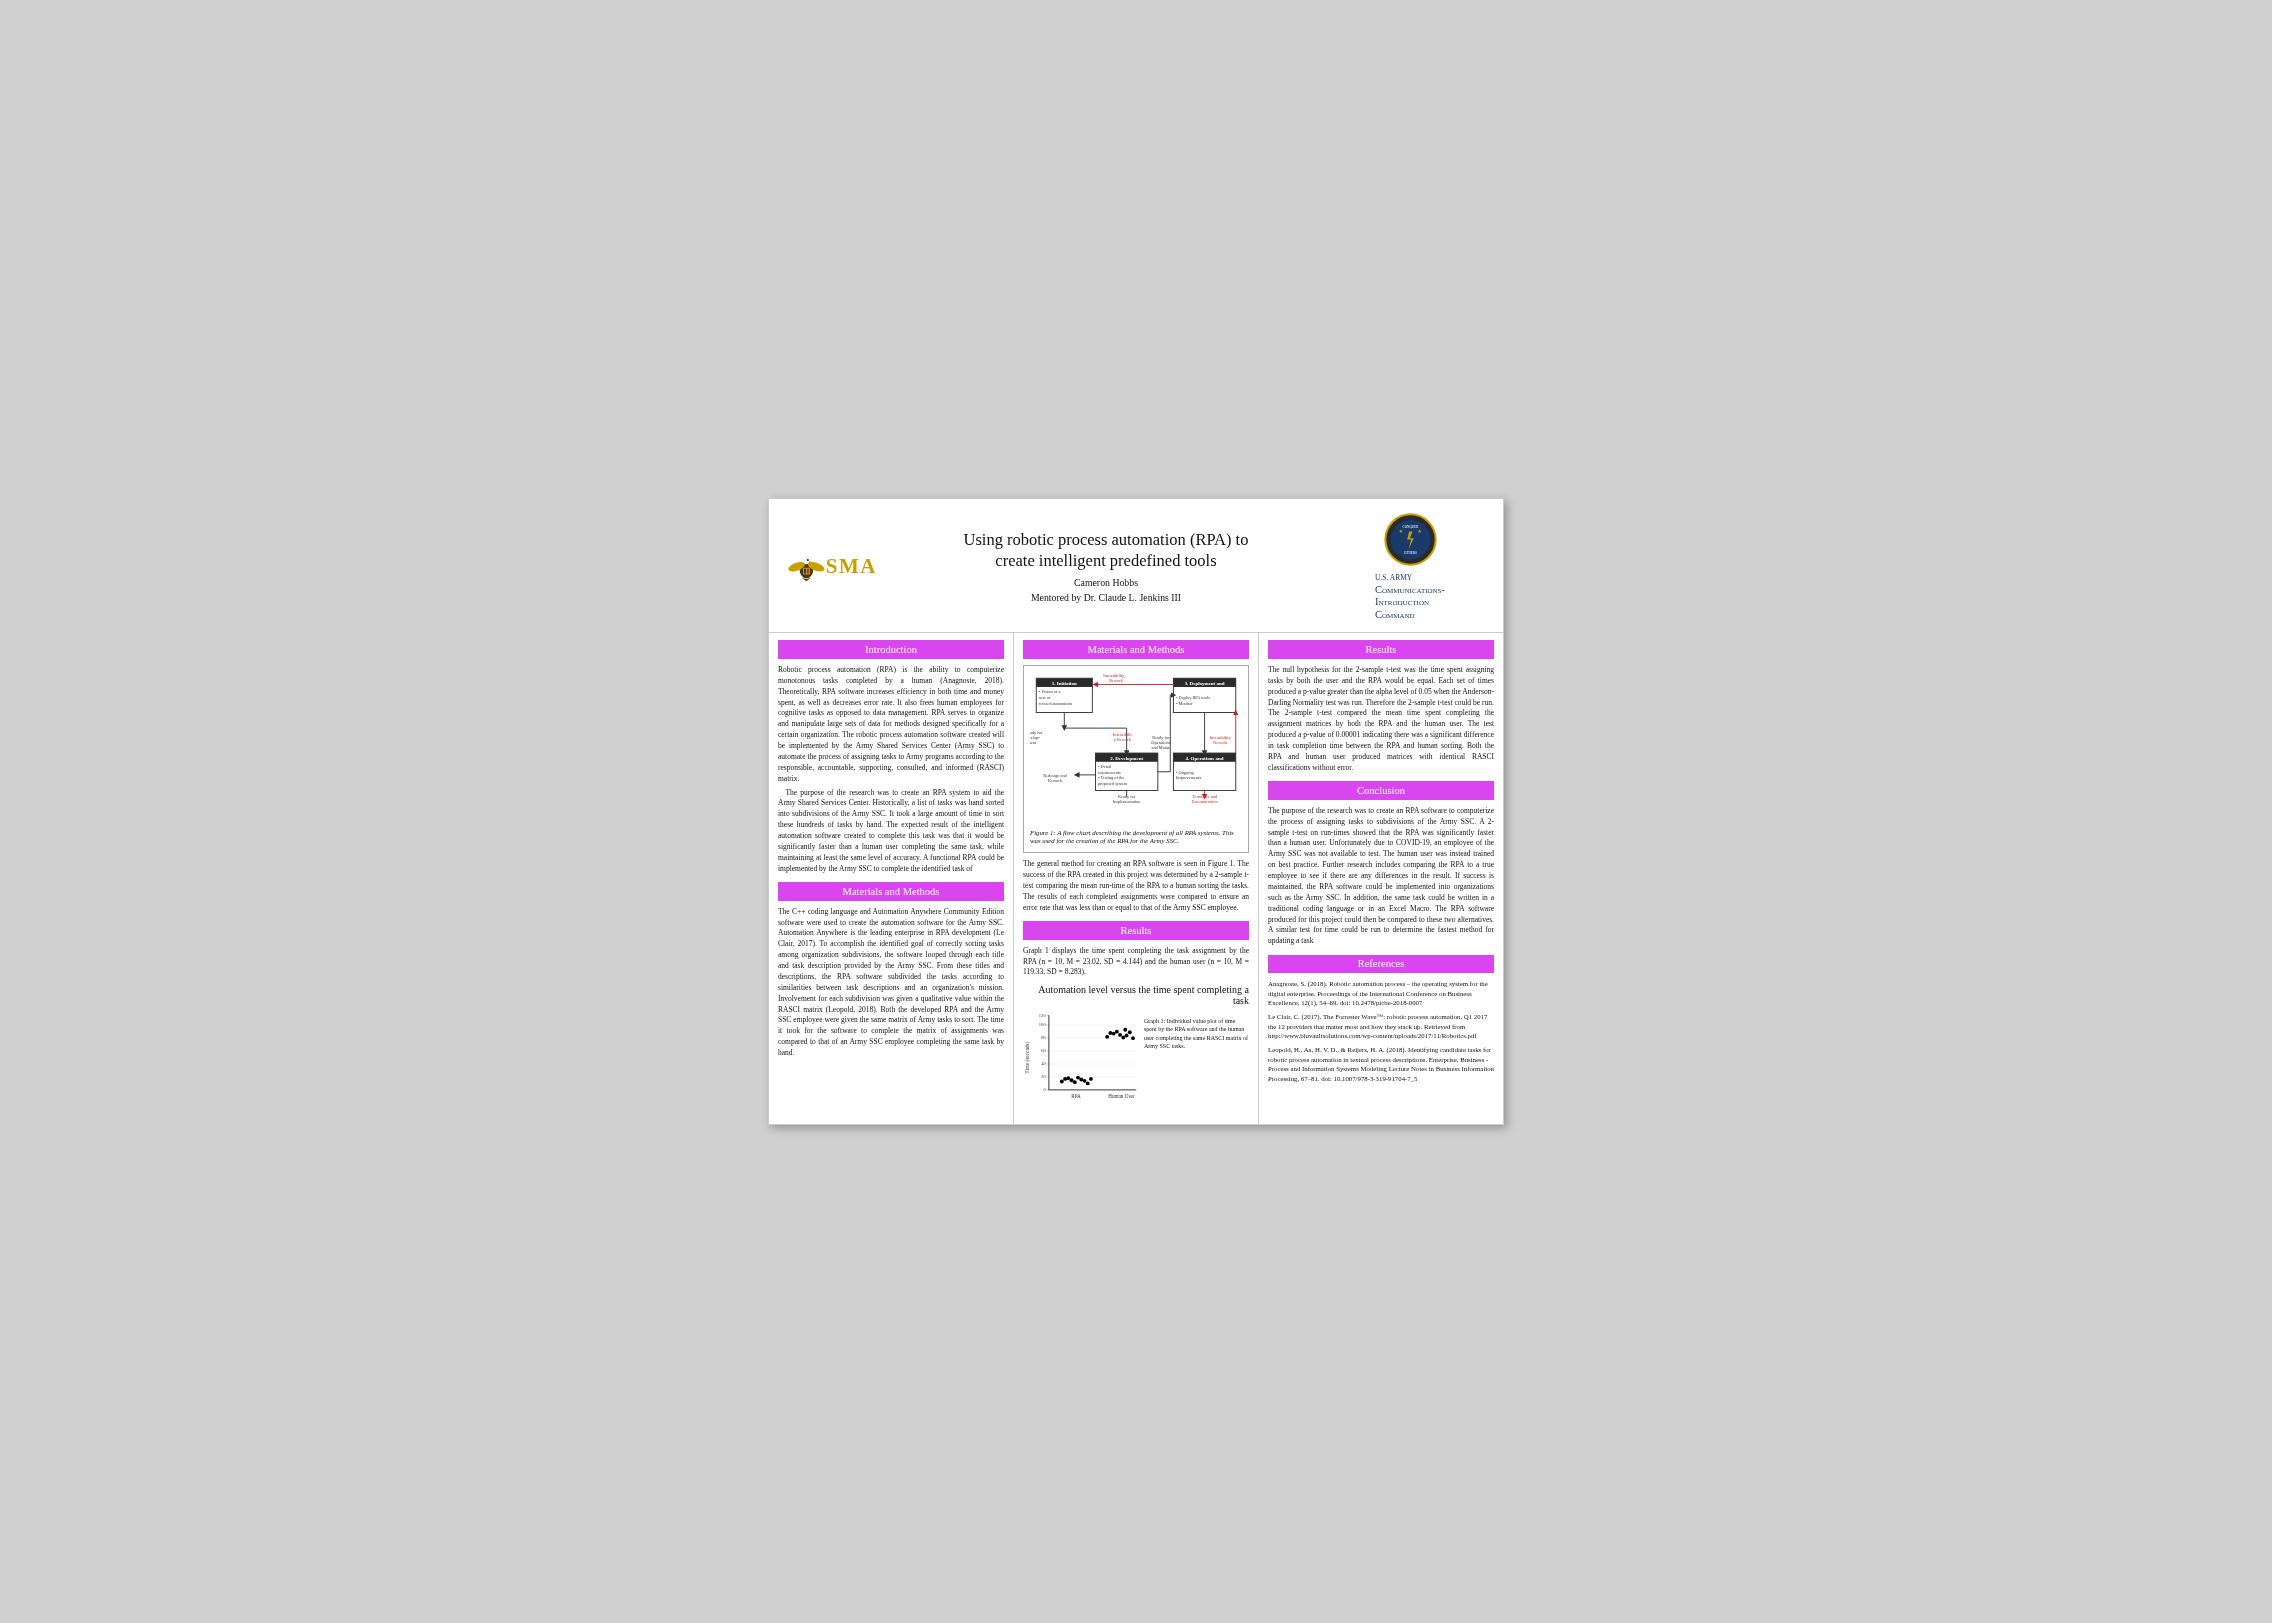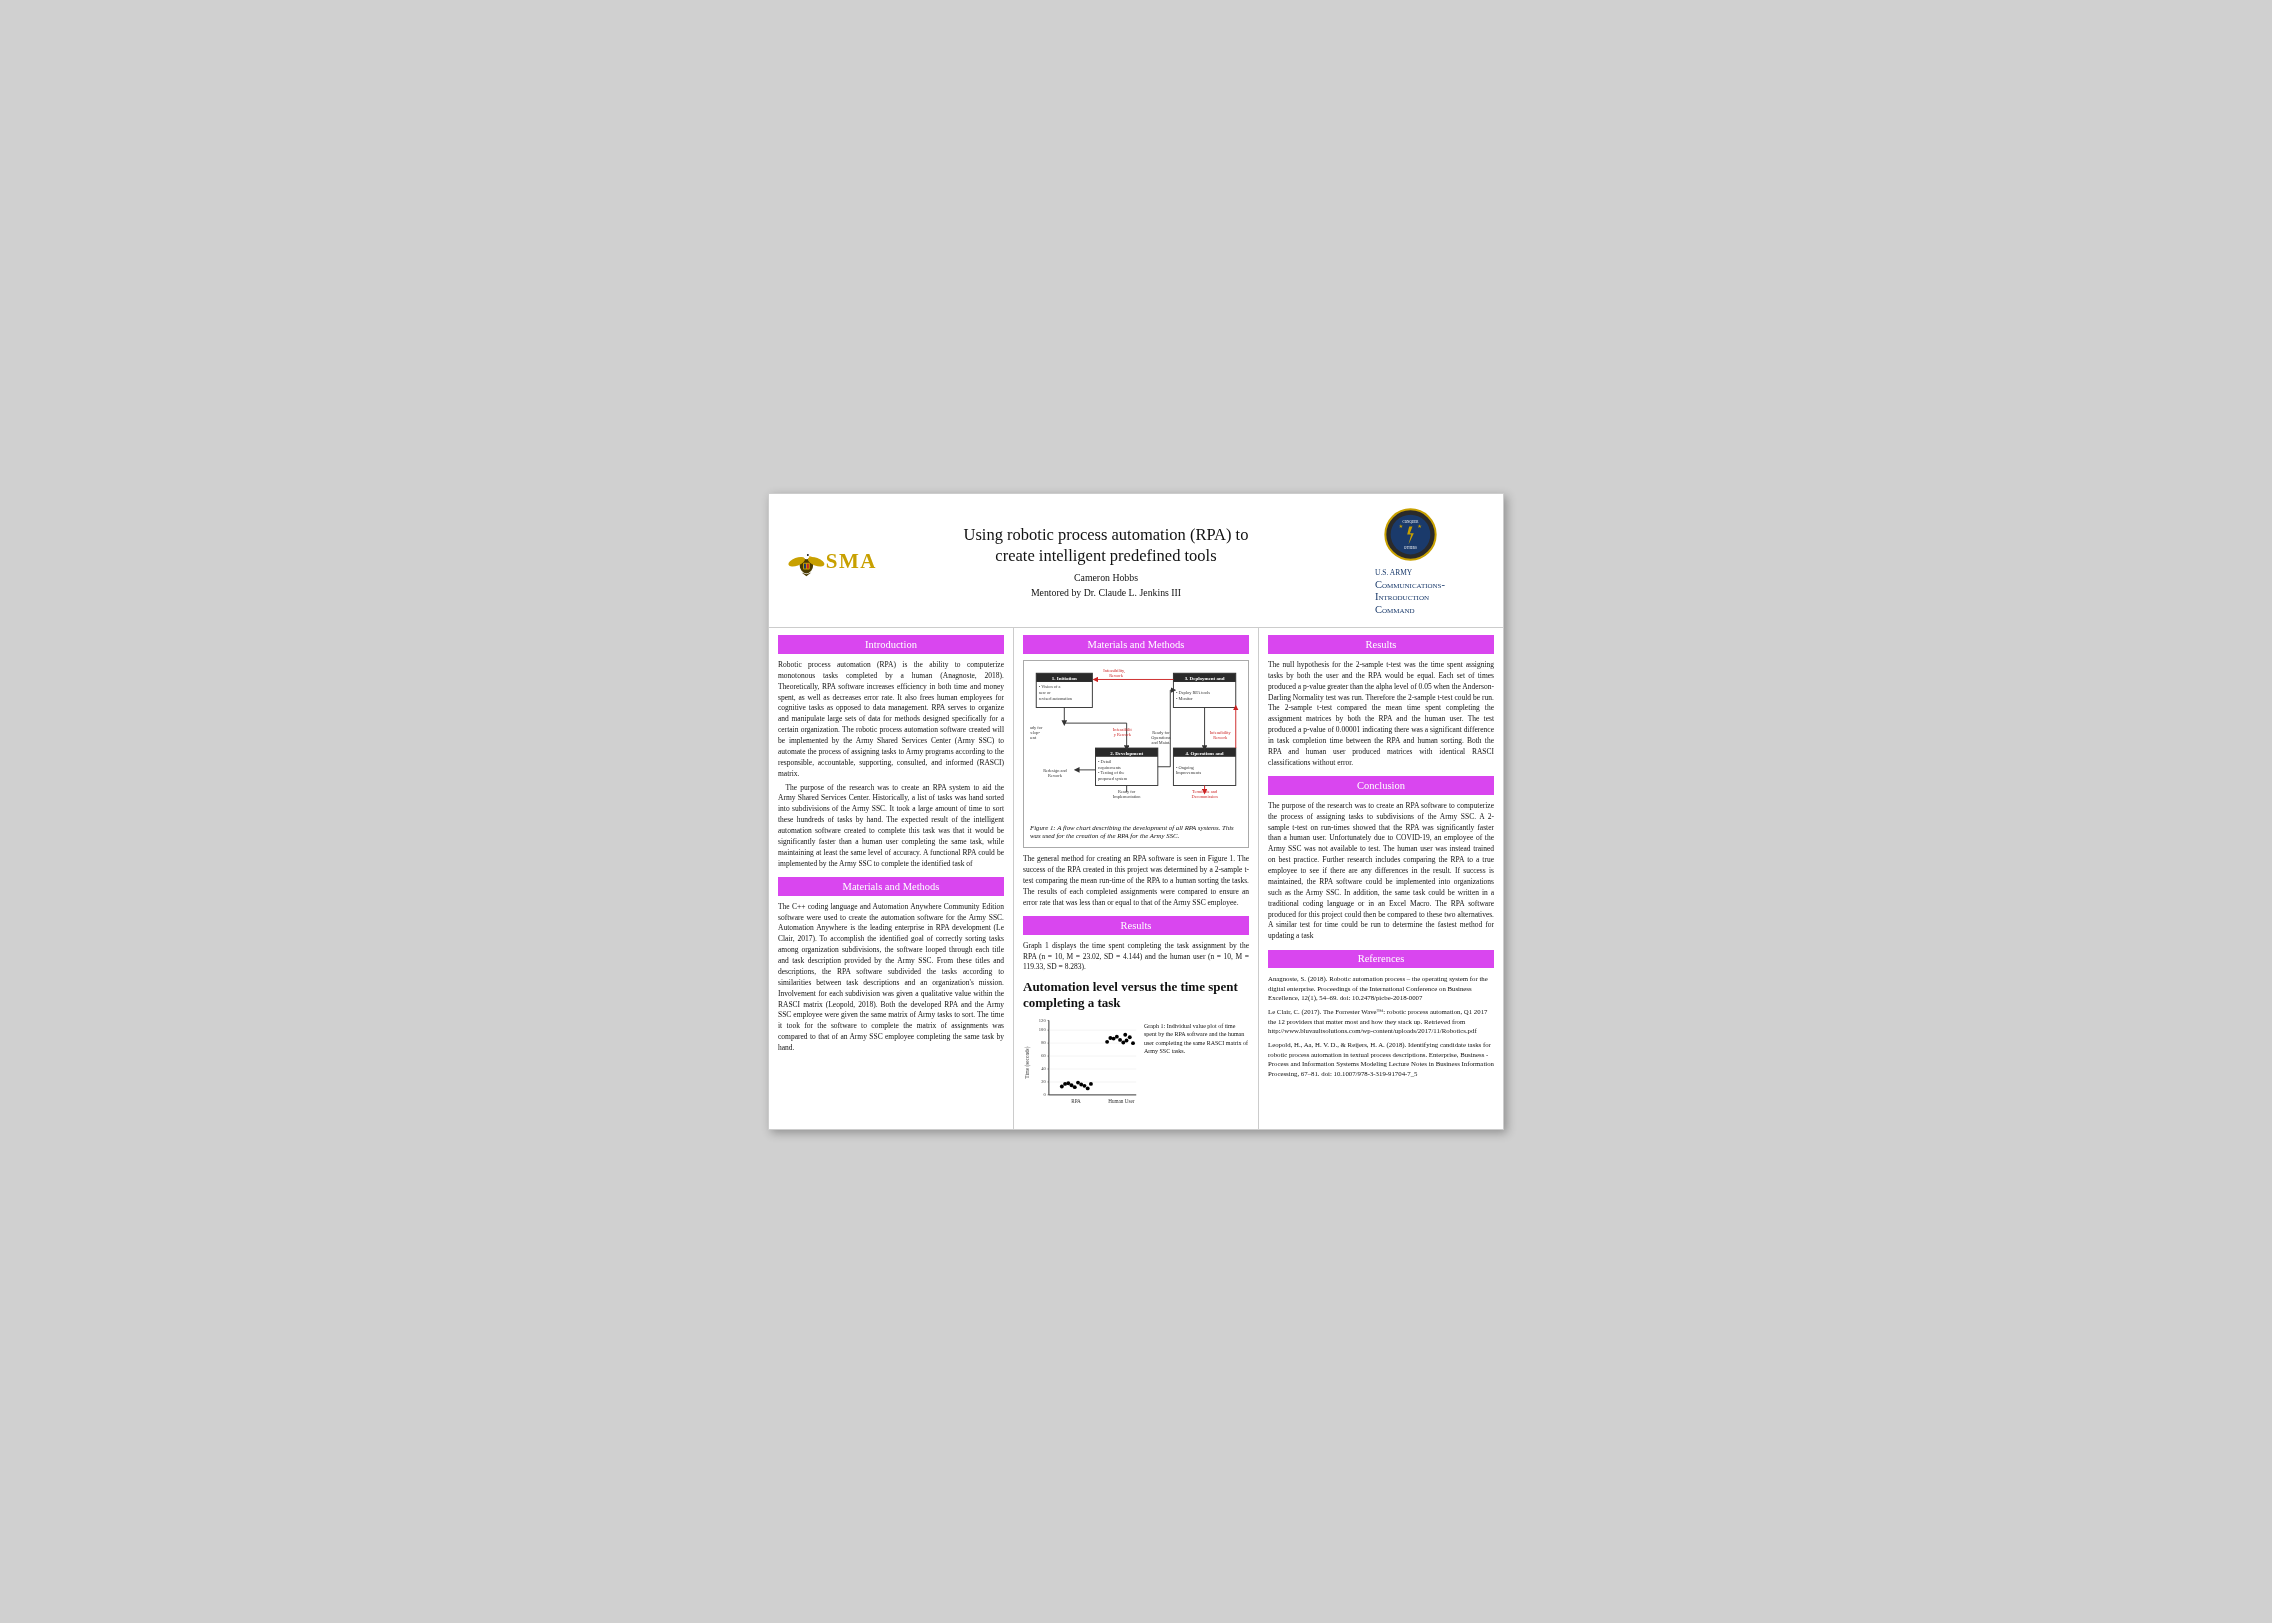--- a/index.html
+++ b/index.html
@@ -143,23 +143,23 @@
       margin-top: 3px;
       font-style: italic;
       line-height: 1.3;
     }
 
     
     .chart-container {
       margin: 6px 0;
     }
     .chart-title {
-      font-size: 13px;
-      text-align: left;
-      font-weight: bold;
+      font-size: 10px;
+      text-align: right;
+      font-weight: normal;
       margin-bottom: 3px;
       color: #111;
     }
     .chart-area {
       display: flex;
       align-items: flex-start;
       gap: 4.5px;
     }
     .chart-svg-wrap {
       flex: 1;

